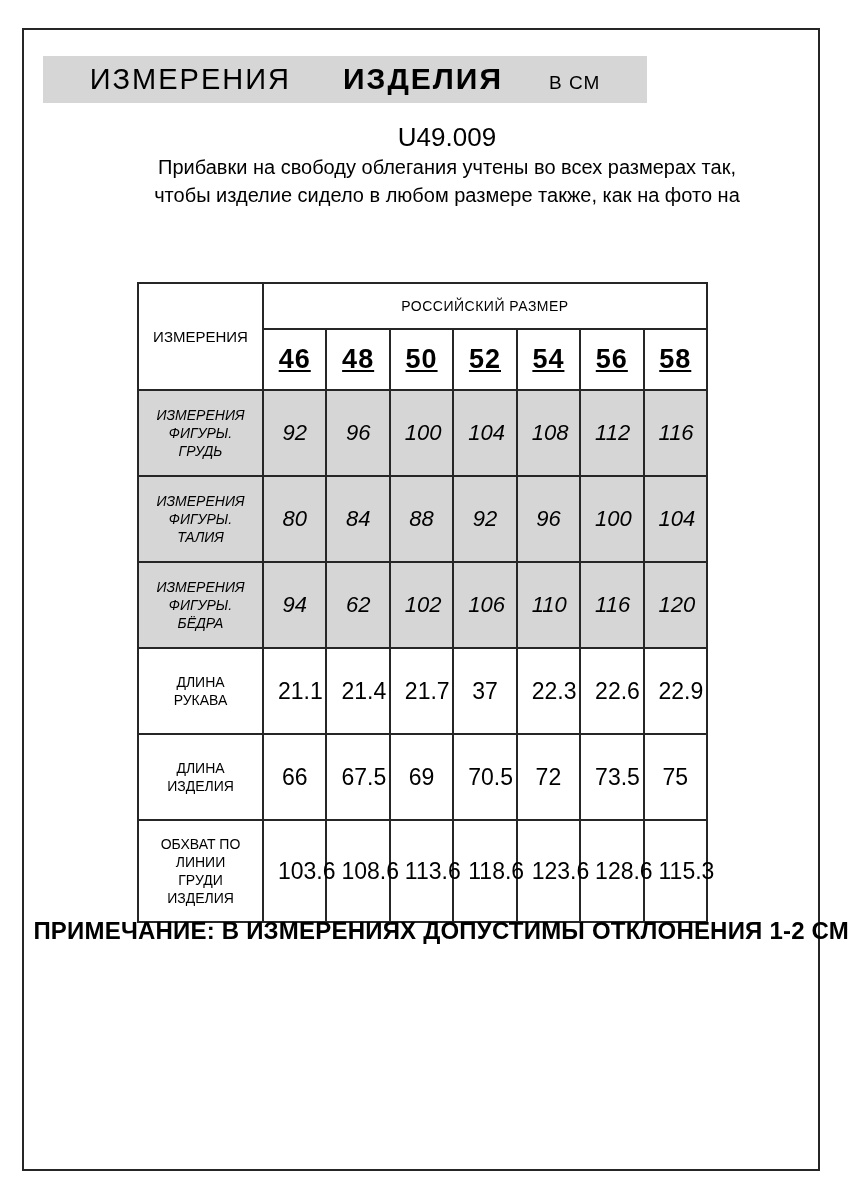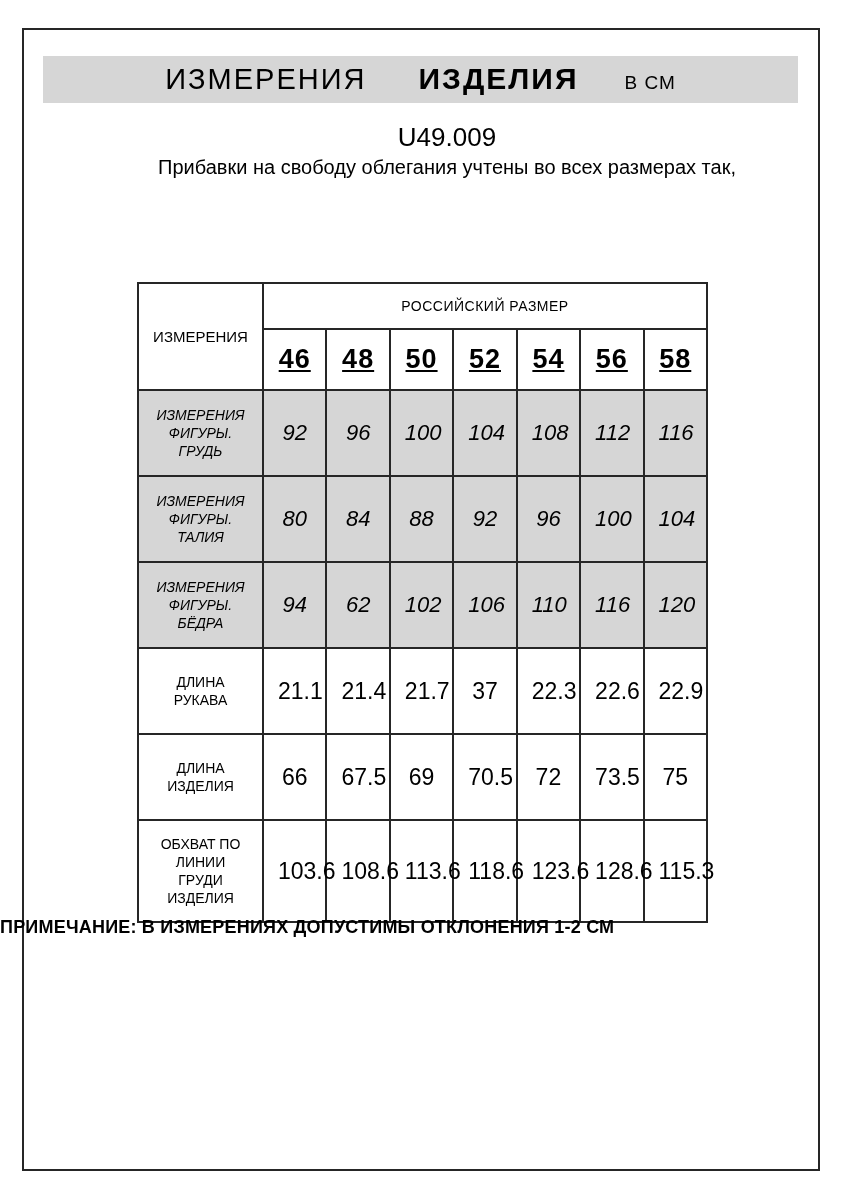--- a/index.html
+++ b/index.html
@@ -8,21 +8,21 @@
   body {
     width:849px; height:1200px; position:relative; overflow:hidden;
     background:#ffffff; color:#000;
     font-family:"Liberation Sans","DejaVu Sans",sans-serif;
   }
   .frame {
     position:absolute; left:22px; top:28px; width:798px; height:1143px;
     border:2px solid var(--border);
   }
   .band {
-    position:absolute; left:43px; top:56px; width:755px; height:47px;
+    position:absolute; left:43px; top:56px; width:604px; height:47px;
     background:var(--shaded); text-align:center; line-height:46px; white-space:nowrap;
   }
   .band .w1 { font-size:29px; letter-spacing:2px; }
   .band .w2 { font-size:30px; font-weight:bold; letter-spacing:2px; margin-left:52px; }
   .band .w3 { font-size:19px; letter-spacing:1px; margin-left:46px; }
 
   .intro { position:absolute; left:0; top:122px; width:100%; text-align:center;padding-left:45px; }
   .code  { font-size:26px; line-height:30px; }
   .desc  { font-size:20px; line-height:28px; margin-top:1px; }
 
@@ -38,37 +38,38 @@
   .sizes-row   { height:60px;text-decoration:underline; }
   .size-cell   { font-size:27px; font-weight:bold; letter-spacing:1px; }
   #size-table tbody tr { height:86px; }
   #size-table tbody .row-label { font-size:14px; line-height:18px; }
   .shaded td  { background:var(--shaded); font-style:italic; }
   .shaded .val{ font-size:22px; }
   .plain  .val{ font-size:23px; }
   .plain  .row-label { font-size:14.5px; }
 
   .note {
-    position:absolute; left:0; top:917px; width:100%; text-align:left;
-    font-size:18px; font-weight:bold; letter-spacing:0.2px;
+    position:absolute; left:0; top:917px; width:100%; text-align:right;
+    font-size:24px; font-weight:bold; letter-spacing:0.2px;
   }
 </style>
 </head>
 <body>
 
 <div class="frame"></div>
 
 <div class="band">
   <span class="w1">ИЗМЕРЕНИЯ</span><span class="w2">ИЗДЕЛИЯ</span><span class="w3">В СМ</span>
 </div>
 
 <div class="intro">
   <div class="code">U49.009</div>
   <div class="desc">
     <div>Прибавки на свободу облегания учтены во всех размерах так,</div>
+    <div>чтобы изделие сидело в любом размере также, как на фото на</div>
   </div>
 </div>
 
 <table id="size-table">
   <colgroup>
       <col class="col-label">
       <col class="col-size" span="7">
     </colgroup>
 <thead>
       <tr class="group-row">

